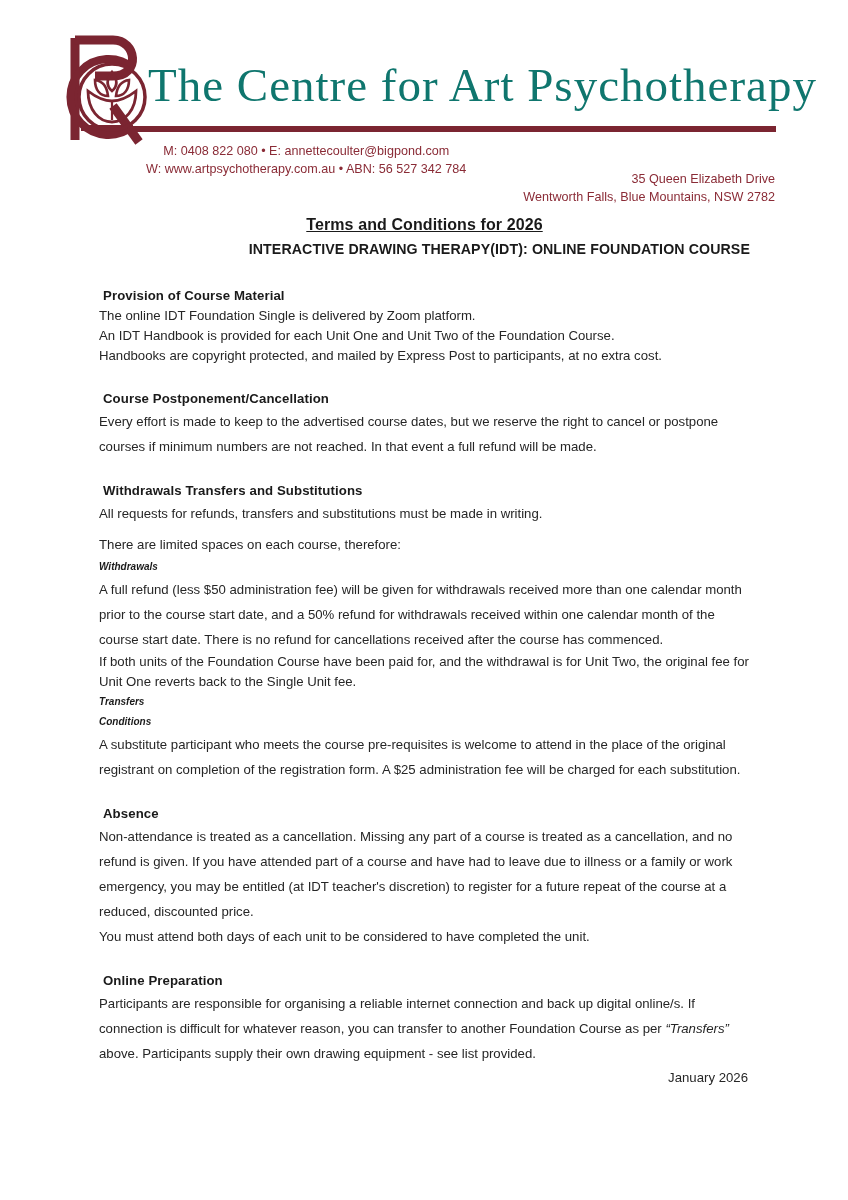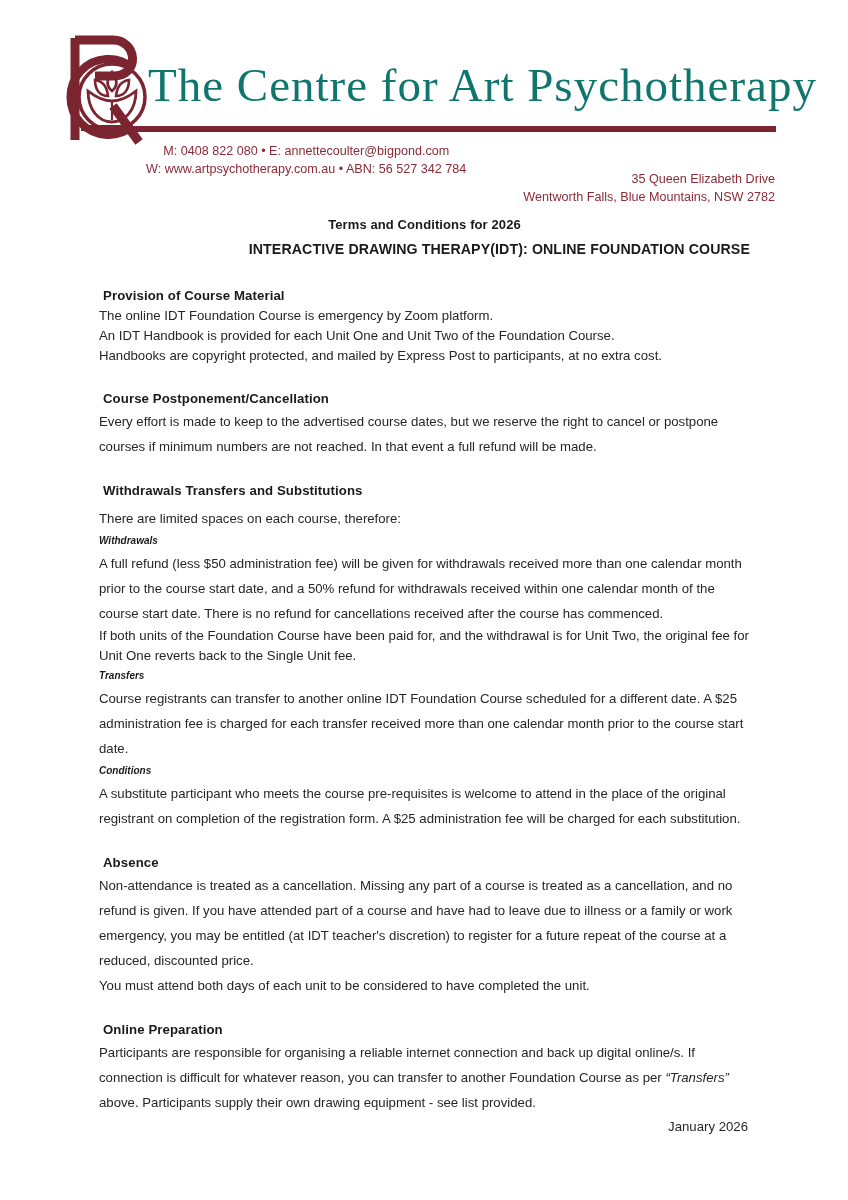--- a/index.html
+++ b/index.html
@@ -84,24 +84,25 @@
     left: 99px;
     top: 214px;
     width: 651px;
   }
 
   .title-block {
     text-align: center;
     margin-bottom: 26px;
   }
   .doc-title {
-    font-size: 13px;
+    font-size: 16px;
     font-weight: bold;
     line-height: 22px;
     letter-spacing: 0.1px;
+    text-decoration: underline;
   }
   .doc-subtitle {
     font-size: 14.2px;
     font-weight: bold;
     line-height: 22px;
     margin-top: 2px;
     letter-spacing: 0.1px;
     text-align: right;
   }
 
@@ -190,44 +191,44 @@
 
 <div class="doc">
 
   <div class="title-block">
     <div class="doc-title">Terms and Conditions for 2026</div>
     <div class="doc-subtitle">INTERACTIVE DRAWING THERAPY(IDT): ONLINE FOUNDATION COURSE</div>
   </div>
 
   <div class="section">
     <h3 class="heading">Provision of Course Material</h3>
-    <p class="para">The online IDT Foundation Course is emergency by Zoom platform.</p>
+    <p class="para">The online IDT Foundation Single is delivered by Zoom platform.</p>
     <p class="para">An IDT Handbook is provided for each Unit One and Unit Two of the Foundation Course.</p>
     <p class="para">Handbooks are copyright protected, and mailed by Express Post to participants, at no extra cost.</p>
   </div>
 
   <div class="section-gap"></div>
 
   <div class="section">
     <h3 class="heading">Course Postponement/Cancellation</h3>
     <p class="para loose">Every effort is made to keep to the advertised course dates, but we reserve the right to cancel or postpone courses if minimum numbers are not reached. In that event a full refund will be made.</p>
   </div>
 
   <div class="section-gap"></div>
 
   <div class="section">
     <h3 class="heading">Withdrawals Transfers and Substitutions</h3>
+    <p class="para loose">All requests for refunds, transfers and substitutions must be made in writing.</p>
     <p class="para loose spaced">There are limited spaces on each course, therefore:</p>
 
     <h4 class="subheading">Withdrawals</h4>
     <p class="para loose">A full refund (less $50 administration fee) will be given for withdrawals received more than one calendar month prior to the course start date, and a 50% refund for withdrawals received within one calendar month of the course start date. There is no refund for cancellations received after the course has commenced.</p>
     <p class="para">If both units of the Foundation Course have been paid for, and the withdrawal is for Unit Two, the original fee for Unit One reverts back to the Single Unit fee.</p>
 
     <h4 class="subheading">Transfers</h4>
-    <p class="para loose">Course registrants can transfer to another online IDT Foundation Course scheduled for a different date. A $25 administration fee is charged for each transfer received more than one calendar month prior to the course start date.</p>
 
     <h4 class="subheading">Conditions</h4>
     <p class="para loose">A substitute participant who meets the course pre-requisites is welcome to attend in the place of the original registrant on completion of the registration form. A $25 administration fee will be charged for each substitution.</p>
   </div>
 
   <div class="section-gap"></div>
 
   <div class="section">
     <h3 class="heading">Absence</h3>
     <p class="para loose">Non-attendance is treated as a cancellation. Missing any part of a course is treated as a cancellation, and no refund is given. If you have attended part of a course and have had to leave due to illness or a family or work emergency, you may be entitled (at IDT teacher's discretion) to register for a future repeat of the course at a reduced, discounted price.</p>

